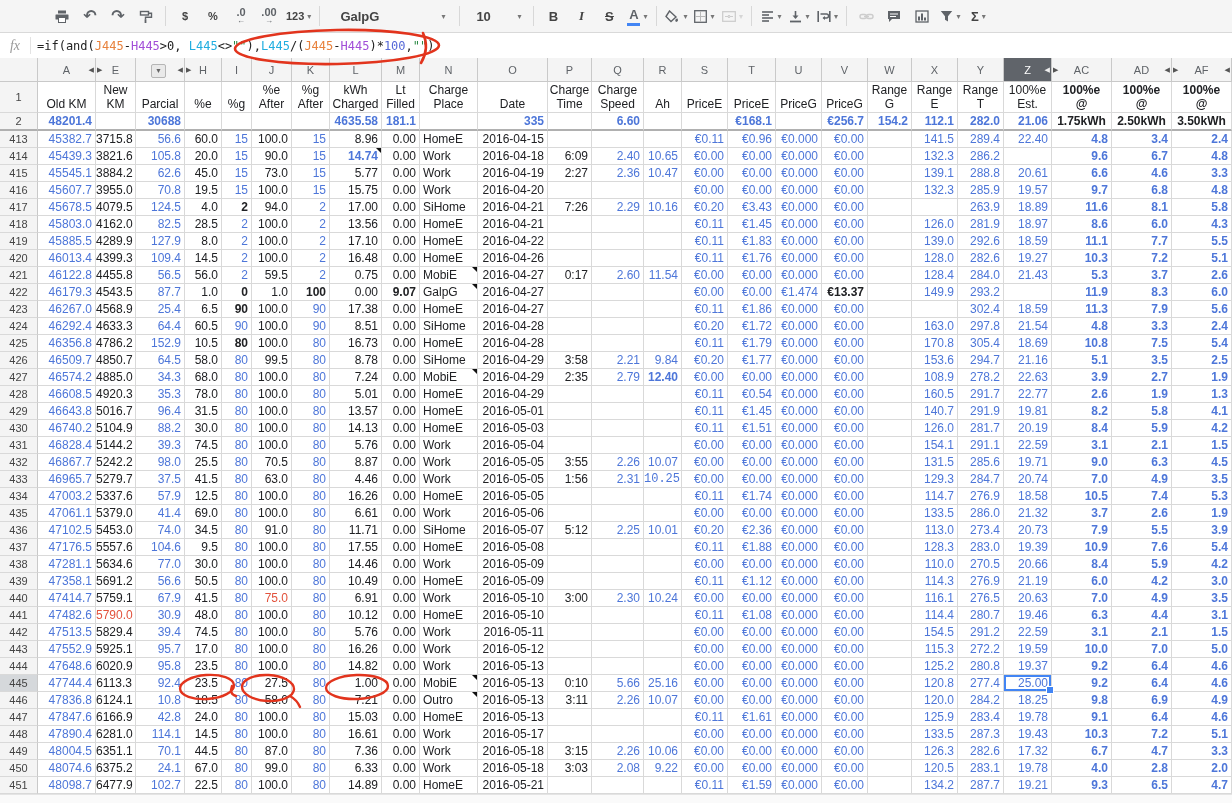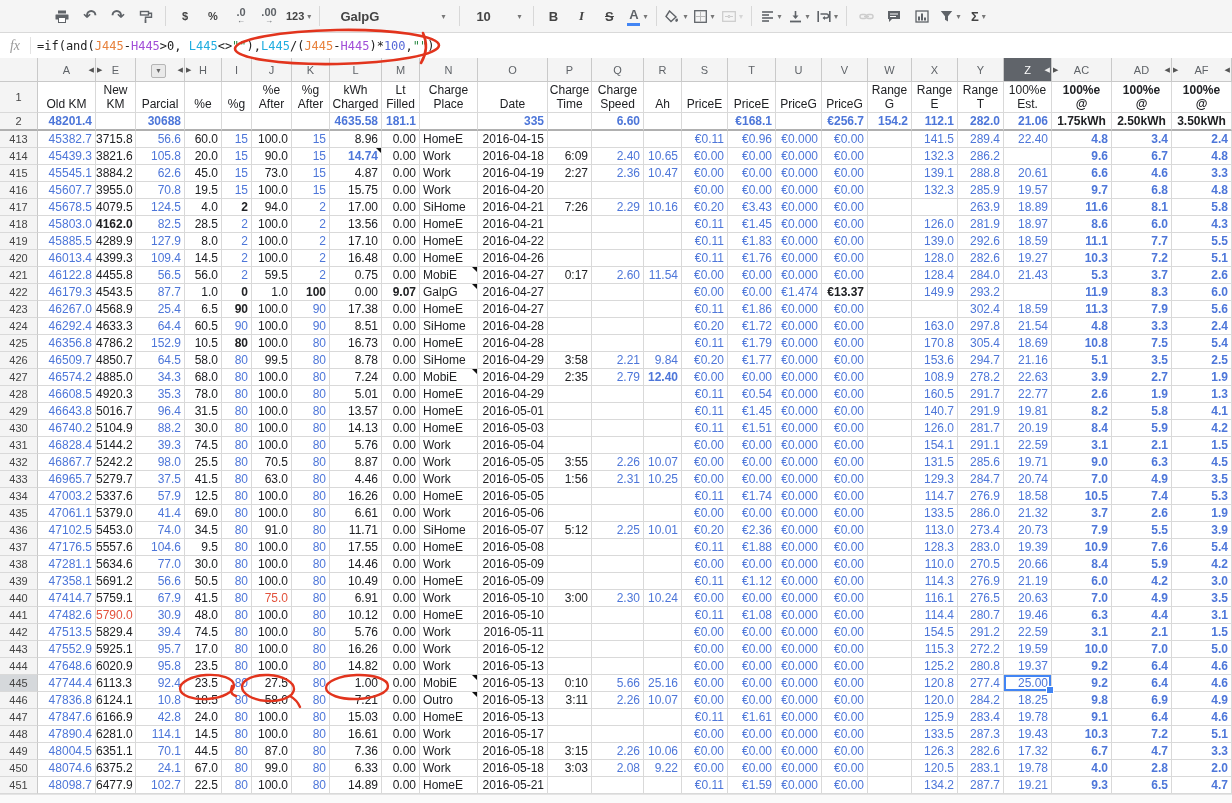--- a/index.html
+++ b/index.html
@@ -420,21 +420,21 @@
       </div>
       <div class="row drow">
         <div class="gut">415</div>
         <div class="cell al-right c-blue" style="width: 58px;">45545.1</div>
         <div class="cell al-right c-black" style="width: 40px;">3884.2</div>
         <div class="cell al-right c-blue" style="width: 49px;">62.6</div>
         <div class="cell al-right c-black" style="width: 37px;">45.0</div>
         <div class="cell al-right c-blue" style="width: 30px;">15</div>
         <div class="cell al-right c-black" style="width: 40px;">73.0</div>
         <div class="cell al-right c-blue" style="width: 38px;">15</div>
-        <div class="cell al-right c-black" style="width: 52px;">4.87</div>
+        <div class="cell al-right c-black" style="width: 52px;">5.77</div>
         <div class="cell al-right c-black" style="width: 38px;">0.00</div>
         <div class="cell al-left c-black" style="width: 58px;">Work</div>
         <div class="cell al-right c-black" style="width: 70px;">2016-04-19</div>
         <div class="cell al-right c-black" style="width: 44px;">2:27</div>
         <div class="cell al-right c-blue" style="width: 52px;">2.36</div>
         <div class="cell al-right c-blue" style="width: 38px;">10.47</div>
         <div class="cell al-right c-blue" style="width: 46px;">€0.00</div>
         <div class="cell al-right c-blue" style="width: 48px;">€0.00</div>
         <div class="cell al-right c-blue" style="width: 46px;">€0.000</div>
         <div class="cell al-right c-blue" style="width: 46px;">€0.00</div>
@@ -498,21 +498,21 @@
         <div class="cell al-right c-blue" style="width: 46px;"></div>
         <div class="cell al-right c-blue" style="width: 46px;">263.9</div>
         <div class="cell al-right c-blue" style="width: 48px;">18.89</div>
         <div class="cell al-right c-blue b" style="width: 60px;">11.6</div>
         <div class="cell al-right c-blue b" style="width: 60px;">8.1</div>
         <div class="cell al-right c-blue b" style="width: 60px;">5.8</div>
       </div>
       <div class="row drow">
         <div class="gut">418</div>
         <div class="cell al-right c-blue" style="width: 58px;">45803.0</div>
-        <div class="cell al-right c-black" style="width: 40px; font-weight: bold;">4162.0</div>
+        <div class="cell al-right c-black" style="width: 40px;">4162.0</div>
         <div class="cell al-right c-blue" style="width: 49px;">82.5</div>
         <div class="cell al-right c-black" style="width: 37px;">28.5</div>
         <div class="cell al-right c-blue" style="width: 30px;">2</div>
         <div class="cell al-right c-black" style="width: 40px;">100.0</div>
         <div class="cell al-right c-blue" style="width: 38px;">2</div>
         <div class="cell al-right c-black" style="width: 52px;">13.56</div>
         <div class="cell al-right c-black" style="width: 38px;">0.00</div>
         <div class="cell al-left c-black" style="width: 58px;">HomeE</div>
         <div class="cell al-right c-black" style="width: 70px;">2016-04-21</div>
         <div class="cell al-right c-black" style="width: 44px;"></div>
@@ -930,21 +930,21 @@
         <div class="cell al-right c-black" style="width: 37px;">41.5</div>
         <div class="cell al-right c-blue" style="width: 30px;">80</div>
         <div class="cell al-right c-black" style="width: 40px;">63.0</div>
         <div class="cell al-right c-blue" style="width: 38px;">80</div>
         <div class="cell al-right c-black" style="width: 52px;">4.46</div>
         <div class="cell al-right c-black" style="width: 38px;">0.00</div>
         <div class="cell al-left c-black" style="width: 58px;">Work</div>
         <div class="cell al-right c-black" style="width: 70px;">2016-05-05</div>
         <div class="cell al-right c-black" style="width: 44px;">1:56</div>
         <div class="cell al-right c-blue" style="width: 52px;">2.31</div>
-        <div class="cell al-right c-blue" style="width: 38px;">10.25</div>
+        <div class="cell al-right c-blue" style="width: 38px; font-family: Liberation Mono, monospace;">10.25</div>
         <div class="cell al-right c-blue" style="width: 46px;">€0.00</div>
         <div class="cell al-right c-blue" style="width: 48px;">€0.00</div>
         <div class="cell al-right c-blue" style="width: 46px;">€0.000</div>
         <div class="cell al-right c-blue" style="width: 46px;">€0.00</div>
         <div class="cell al-right c-blue" style="width: 44px;"></div>
         <div class="cell al-right c-blue" style="width: 46px;">129.3</div>
         <div class="cell al-right c-blue" style="width: 46px;">284.7</div>
         <div class="cell al-right c-blue" style="width: 48px;">20.74</div>
         <div class="cell al-right c-blue b" style="width: 60px;">7.0</div>
         <div class="cell al-right c-blue b" style="width: 60px;">4.9</div>

